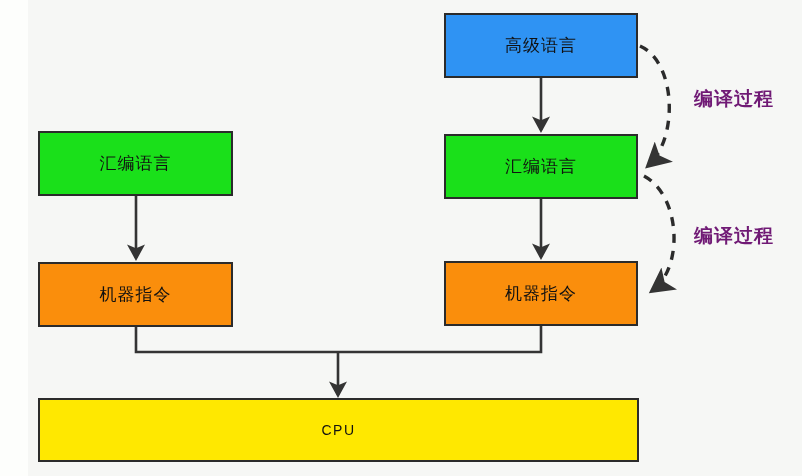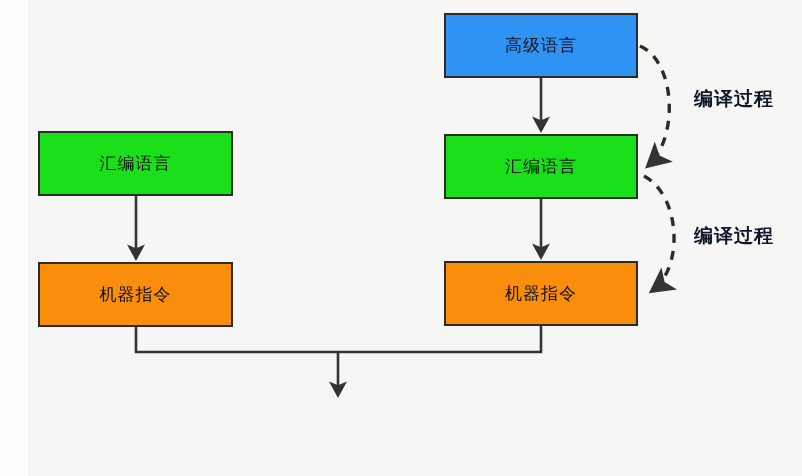--- a/index.html
+++ b/index.html
@@ -46,21 +46,21 @@
     font-size: 17px;
     line-height: 1;
     white-space: nowrap;
   }
   .node-cpu .node-label {
     font-size: 14px;
     letter-spacing: 1.5px;
   }
   .annotation {
     position: absolute;
-    color: #0f172a;
+    color: #701a75;
     font-weight: bold;
     font-size: 19px;
     letter-spacing: 1px;
     white-space: nowrap;
     z-index: 4;
   }
 </style>
 </head>
 <body>
 
@@ -106,18 +106,21 @@
   </div>
 
   <div class="node node-assembly-left" style="left:38px; top:131px; width:195px; height:65px; background:#1ae01a;">
     <span class="node-label">汇编语言</span>
   </div>
 
   <div class="node node-machine-left" style="left:38px; top:262px; width:195px; height:65px; background:#fa8e0c;">
     <span class="node-label">机器指令</span>
   </div>
 
+  <div class="node node-cpu" style="left:38px; top:398px; width:601px; height:64px; background:#ffe800;">
+    <span class="node-label">CPU</span>
+  </div>
 
   <div class="annotation" style="left:694px; top:86px;">编译过程</div>
 
   <div class="annotation" style="left:694px; top:223px;">编译过程</div>
 
 </div>
 
 </body></html>

